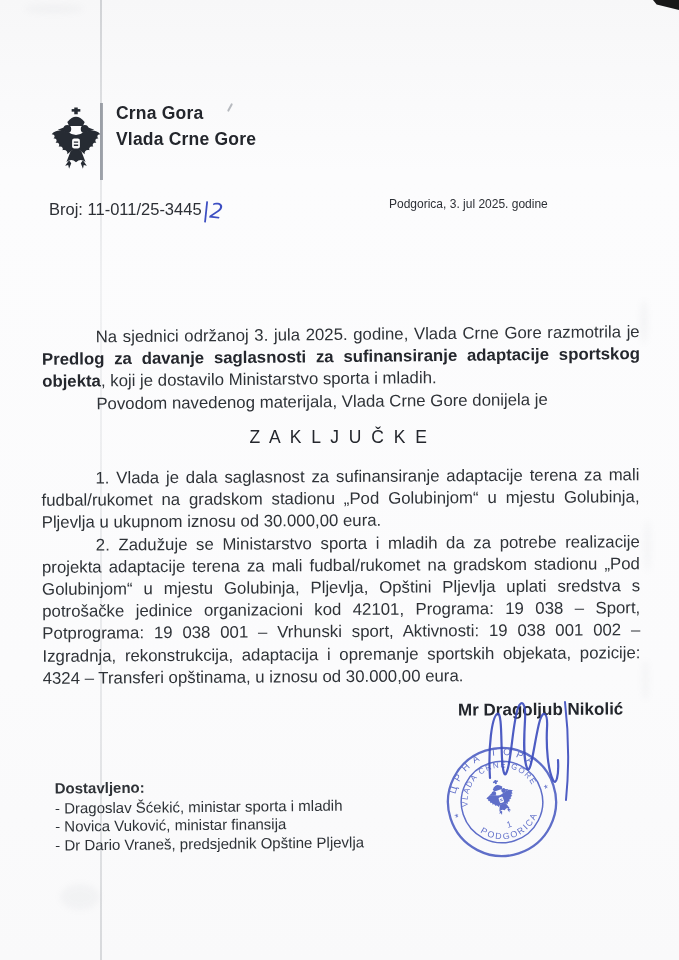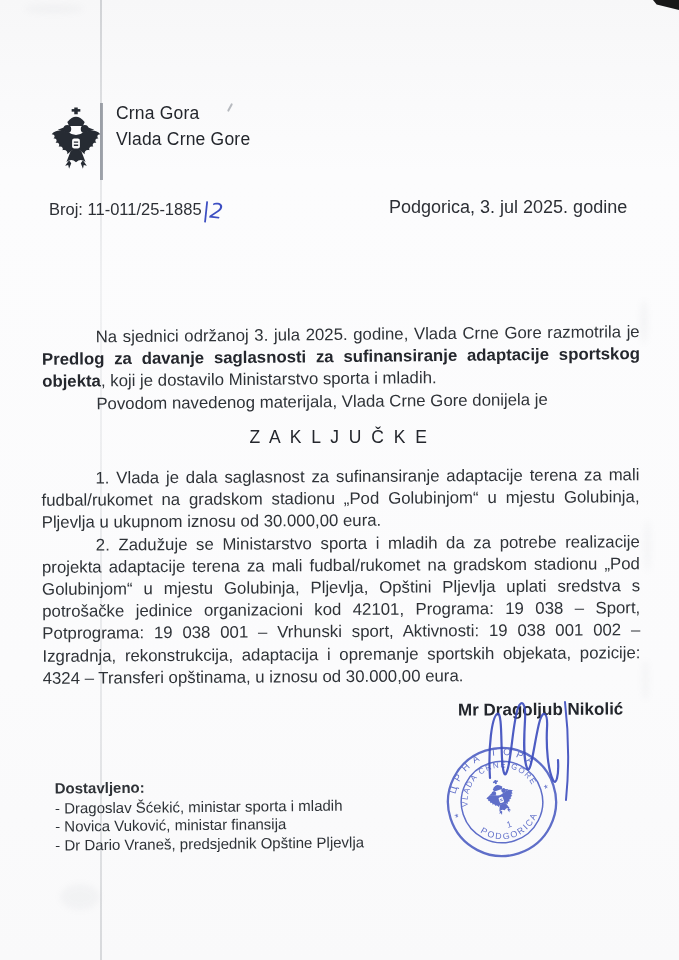--- a/index.html
+++ b/index.html
@@ -17,27 +17,27 @@
   .smudge{position:absolute;background:#9aa0a8;filter:blur(3px);border-radius:50%;}
   .sm1{left:640px;top:300px;width:8px;height:44px;opacity:.08;}
   .sm2{left:644px;top:520px;width:7px;height:52px;opacity:.07;}
   .sm3{left:642px;top:660px;width:7px;height:40px;opacity:.07;}
   .sm4{left:60px;top:884px;width:40px;height:26px;opacity:.07;}
   .sm5{left:24px;top:4px;width:60px;height:10px;opacity:.06;}
   .tick-mark{position:absolute;left:229px;top:103px;width:2px;height:9px;background:#8b9097;
     transform:rotate(28deg);opacity:.6;border-radius:1px;}
   
   .coa-header{position:absolute;left:50px;top:106px;width:52px;height:72px;color:#262b33;}
-  .letterhead{position:absolute;left:116px;top:101px;font-weight:normal;font-size:17.5px;
+  .letterhead{position:absolute;left:116px;top:101px;font-weight:bold;font-size:17.5px;
     line-height:25.5px;color:#23262c;letter-spacing:.2px;}
   
   .ref-row{position:absolute;left:49px;top:196px;font-size:16.5px;color:#2c2f35;}
   .handwritten{display:inline-block;color:#3c4ec2;font-size:21px;font-style:italic;
     transform:rotate(6deg) translateY(3px);font-family:"DejaVu Sans",sans-serif;margin-left:1px;}
-  .dateline{position:absolute;left:389px;top:197px;font-size:18px;color:#2c2f35;}
+  .dateline{position:absolute;left:389px;top:197px;font-size:12px;color:#2c2f35;}
   
   .textblock{position:absolute;left:42px;width:598px;text-align:justify;
     font-size:16.8px;line-height:22.2px;color:#2e3237;}
   .textblock p{margin:0;text-indent:54px;}
   #intro{top:324px;transform:rotate(-0.55deg);}
   #conclusions{top:466px;transform:rotate(-0.35deg);}
   .heading{position:absolute;left:0;top:427px;width:679px;text-align:center;
     font-weight:normal;font-size:17.5px;letter-spacing:2.5px;color:#24272d;}
   b{color:#24272d;}
   
@@ -92,21 +92,21 @@
   <svg class="coa-header" viewBox="0 0 120 160">
     <use href="#coa" xlink:href="#coa"></use>
   </svg>
   <div class="header-sep"></div>
   <div class="letterhead">
     <div>Crna Gora</div>
     <div>Vlada Crne Gore</div>
   </div>
 
   <div class="ref-row">
-    <span>Broj: 11-011/25-1885</span><span class="handwritten">|2</span>
+    <span>Broj: 11-011/25-3445</span><span class="handwritten">|2</span>
   </div>
   <div class="dateline">Podgorica, 3. jul 2025. godine</div>
 
   <div class="textblock" id="intro">
     <p><span>Na sjednici održanoj 3. jula 2025. godine, Vlada Crne Gore razmotrila je </span><b>Predlog za davanje saglasnosti za sufinansiranje adaptacije sportskog objekta</b><span>, koji je dostavilo Ministarstvo sporta i mladih.</span></p>
     <p>Povodom navedenog materijala, Vlada Crne Gore donijela je</p>
   </div>
 
   <div class="heading">Z A K L J U Č K E</div>
 

